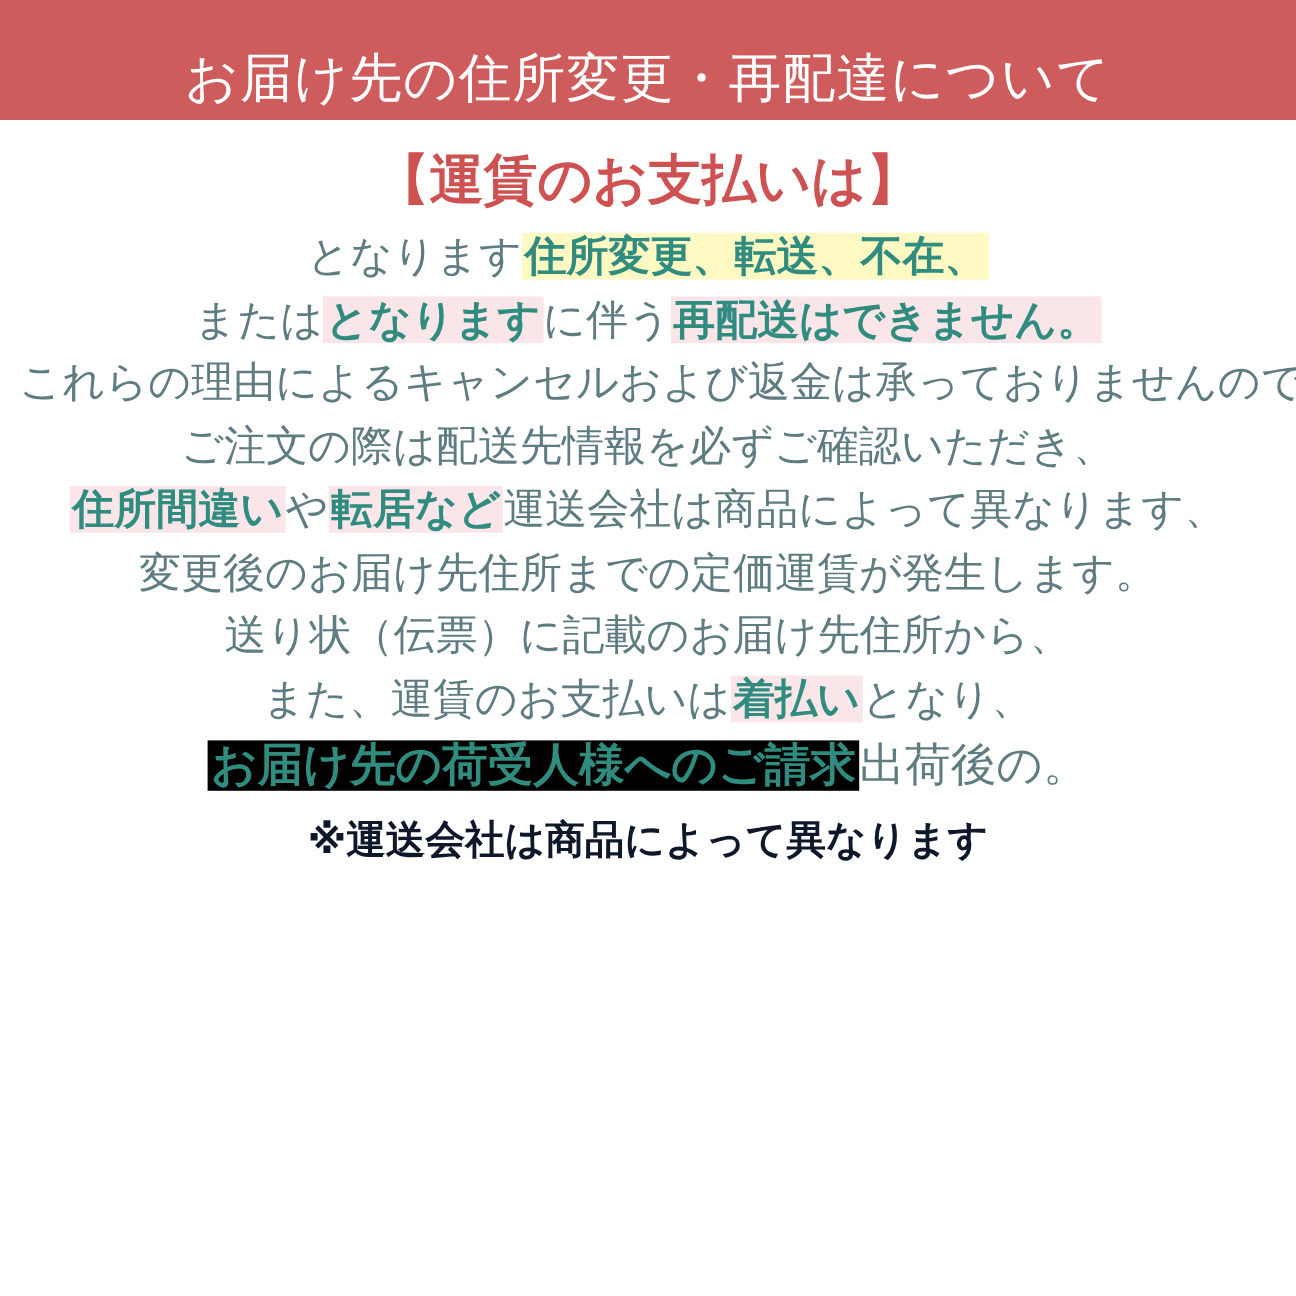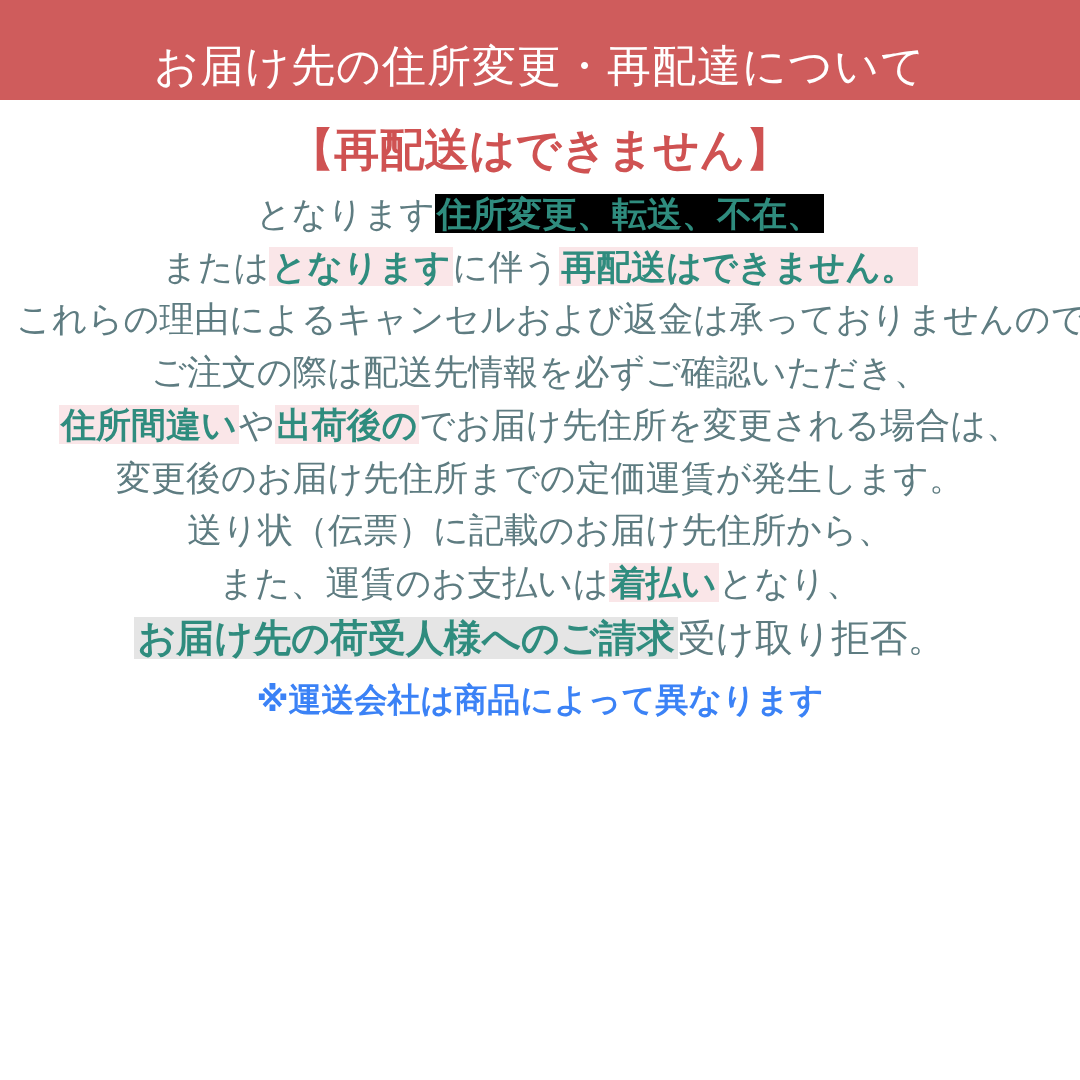--- a/index.html
+++ b/index.html
@@ -55,80 +55,80 @@
   }
   .line {
     color: #5e7c81;
     font-size: 35px;
     line-height: 1.45;
     margin: 2px 0;
     white-space: nowrap;
   }
   .hl-green {
     color: #2f8c7e;
-    background: #000000;
+    background: #fef9c3;
     font-weight: 700;
     padding: 0 2px;
   }
   .hl-pink {
     color: #2f8c7e;
     background: #fae6e8;
     font-weight: 700;
     padding: 0 2px;
   }
   .hl-big-pink {
     color: #2f8c7e;
-    background: #e5e5e5;
+    background: #000000;
     font-weight: 700;
     padding: 0 3px;
   }
   .note {
-    color: #3b82f6;
+    color: #0f172a;
     font-size: 33px;
     font-weight: 700;
     margin-top: 12px;
     white-space: nowrap;
   }
   .bigline {
     font-size: 38px;
   }
 </style>
 </head>
 <body>
 
 <div id="page">
 
   <div class="banner">
     <div class="banner-title">お届け先の住所変更・再配達について</div>
   </div>
 
   <div class="content">
 
-    <div class="section-head">【再配送はできません】</div>
+    <div class="section-head">【運賃のお支払いは】</div>
     <div>
       <div class="line">
         <span>となります</span><span class="hl-green">住所変更、転送、不在、</span>
       </div>
       <div class="line">
         <span>または</span><span class="hl-pink">となります</span><span>に伴う</span><span class="hl-pink">再配送はできません。</span>
       </div>
       <div class="line">これらの理由によるキャンセルおよび返金は承っておりませんので、</div>
       <div class="line">ご注文の際は配送先情報を必ずご確認いただき、</div>
     </div>
 
     <div>
       <div class="line">
-        <span class="hl-pink">住所間違い</span><span>や</span><span class="hl-pink">出荷後の</span><span>でお届け先住所を変更される場合は、</span>
+        <span class="hl-pink">住所間違い</span><span>や</span><span class="hl-pink">転居など</span><span>運送会社は商品によって異なります、</span>
       </div>
       <div class="line">変更後のお届け先住所までの定価運賃が発生します。</div>
       <div class="line">送り状（伝票）に記載のお届け先住所から、</div>
       <div class="line">
         <span>また、運賃のお支払いは</span><span class="hl-pink">着払い</span><span>となり、</span>
       </div>
       <div class="line bigline">
-        <span class="hl-big-pink">お届け先の荷受人様へのご請求</span><span>受け取り拒否。</span>
+        <span class="hl-big-pink">お届け先の荷受人様へのご請求</span><span>出荷後の。</span>
       </div>
     </div>
 
     <div class="note">※運送会社は商品によって異なります</div>
 
   </div>
 </div>
 
 </body></html>

